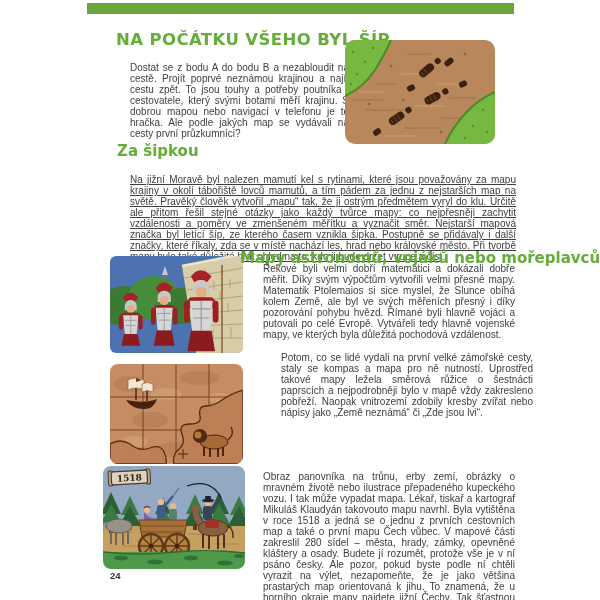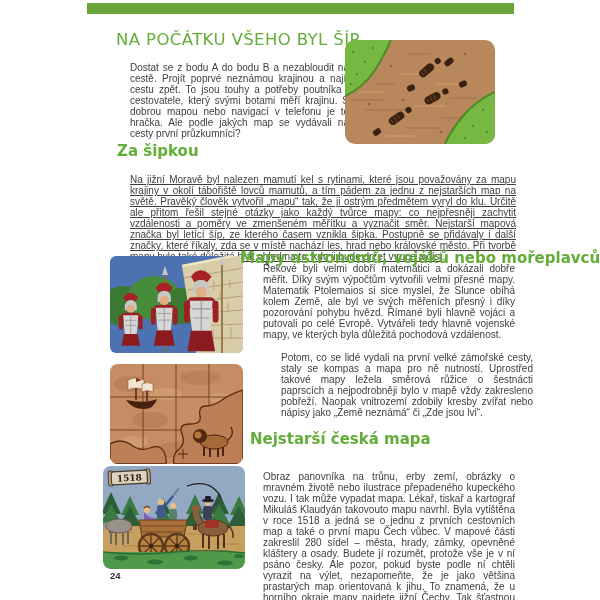--- a/index.html
+++ b/index.html
@@ -6,21 +6,21 @@
   .page {
     position:relative; width:600px; height:600px; background:#ffffff;
     font-family:"Liberation Sans", sans-serif; overflow:hidden;
   }
   .topbar {
     position:absolute; left:87px; top:3px; width:427px; height:11px;
     background:var(--accent,#6aa53c);
   }
   .title {
     position:absolute; left:116px; top:30px;
-    font-family:"DejaVu Sans", sans-serif; font-weight:normal;
+    font-family:"DejaVu Sans", sans-serif; font-weight:bold;
     font-size:16.5px; letter-spacing:0.4px; color:var(--accent-dark,#63ad38);
     white-space:nowrap;
   }
   .h2 {
     position:absolute; font-family:"DejaVu Sans", sans-serif; font-weight:bold;
     font-size:15px; color:var(--accent-dark,#63ad38); white-space:nowrap;
   }
   .para {
     position:absolute; font-size:10px; line-height:11px;
     text-align:justify; color:#3e3e3e;margin-left:13px;
@@ -219,21 +219,20 @@
         <path d="M18,2 q7,-6 3,-13" stroke="#4e2410" stroke-width="1.3" fill="none"></path>
         <ellipse cx="4" cy="4" rx="14" ry="7" fill="#a66a39" stroke="#4e2410" stroke-width="1"></ellipse>
         <path d="M-6,9 v9 M0,10 v9 M8,10 v9 M13,9 v9" stroke="#4e2410" stroke-width="2"></path>
         <circle cx="-10" cy="-2" r="7" fill="#53290f"></circle>
         <circle cx="-12" cy="-3" r="3.5" fill="#b5793f"></circle>
       </g>
       <path d="M68,90 h10 M73,85 v10" stroke="#4e2410" stroke-width="1"></path>
     </g>
   </svg>
 
-  <div class="h2 h-ceska">Nejstarší česká mapa</div>
   <div class="para p-ceska">Obraz panovníka na trůnu, erby zemí, obrázky o mravném životě nebo ilustrace přepadeného kupeckého vozu. I tak může vypadat mapa. Lékař, tiskař a kartograf Mikuláš Klaudyán takovouto mapu navrhl. Byla vytištěna v roce 1518 a jedná se o jednu z prvních cestovních map a také o první mapu Čech vůbec. V mapové části zakreslil 280 sídel – města, hrady, zámky, opevněné kláštery a osady. Budete jí rozumět, protože vše je v ní psáno česky. Ale pozor, pokud byste podle ní chtěli vyrazit na výlet, nezapomeňte, že je jako většina prastarých map orientovaná k jihu. To znamená, že u horního okraje mapy najdete jižní Čechy. Tak šťastnou cestu!</div>
 
   <svg class="illu illu-wagon" viewBox="0 0 142 103" xmlns="http://www.w3.org/2000/svg">
     <defs>
         <clipPath id="cpWag">
           <rect width="142" height="103" rx="8"></rect>
         </clipPath>
       </defs>
     <g clip-path="url(#cpWag)">
       <rect width="142" height="70" fill="#93a9c3"></rect>

